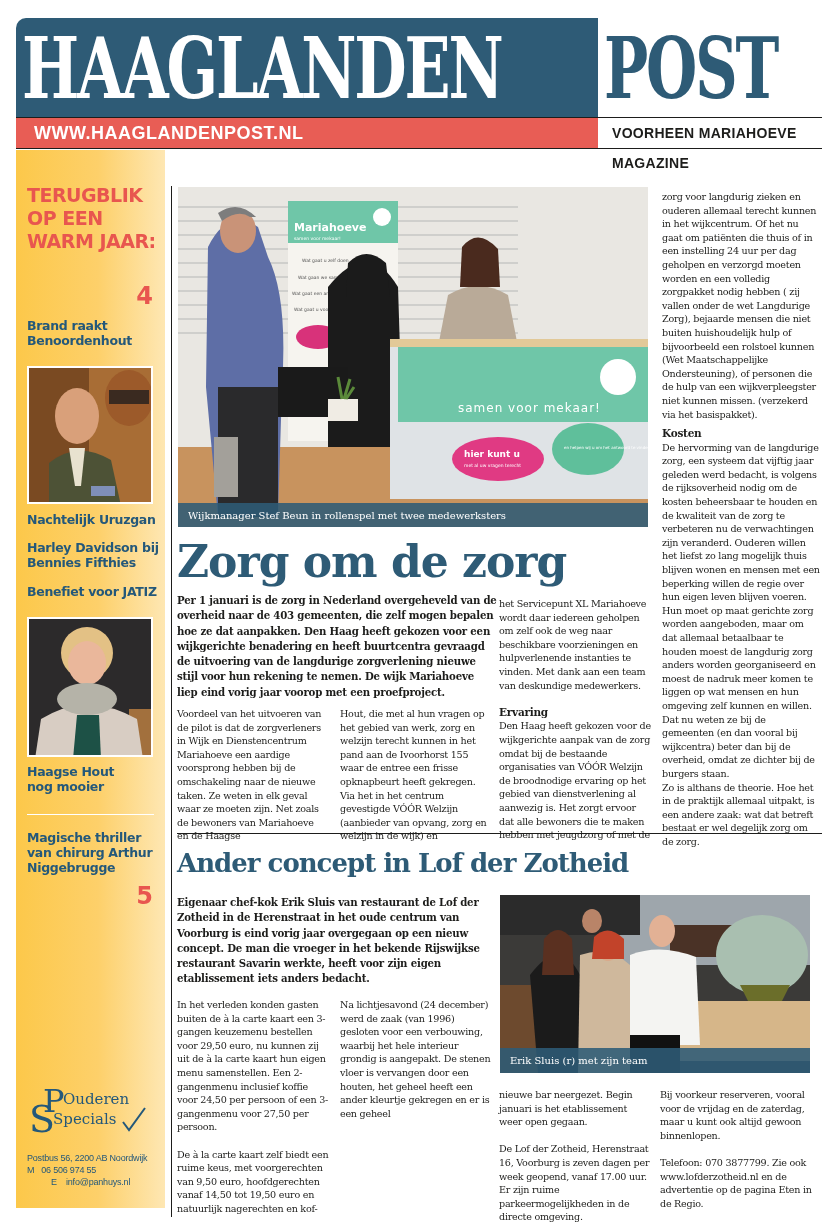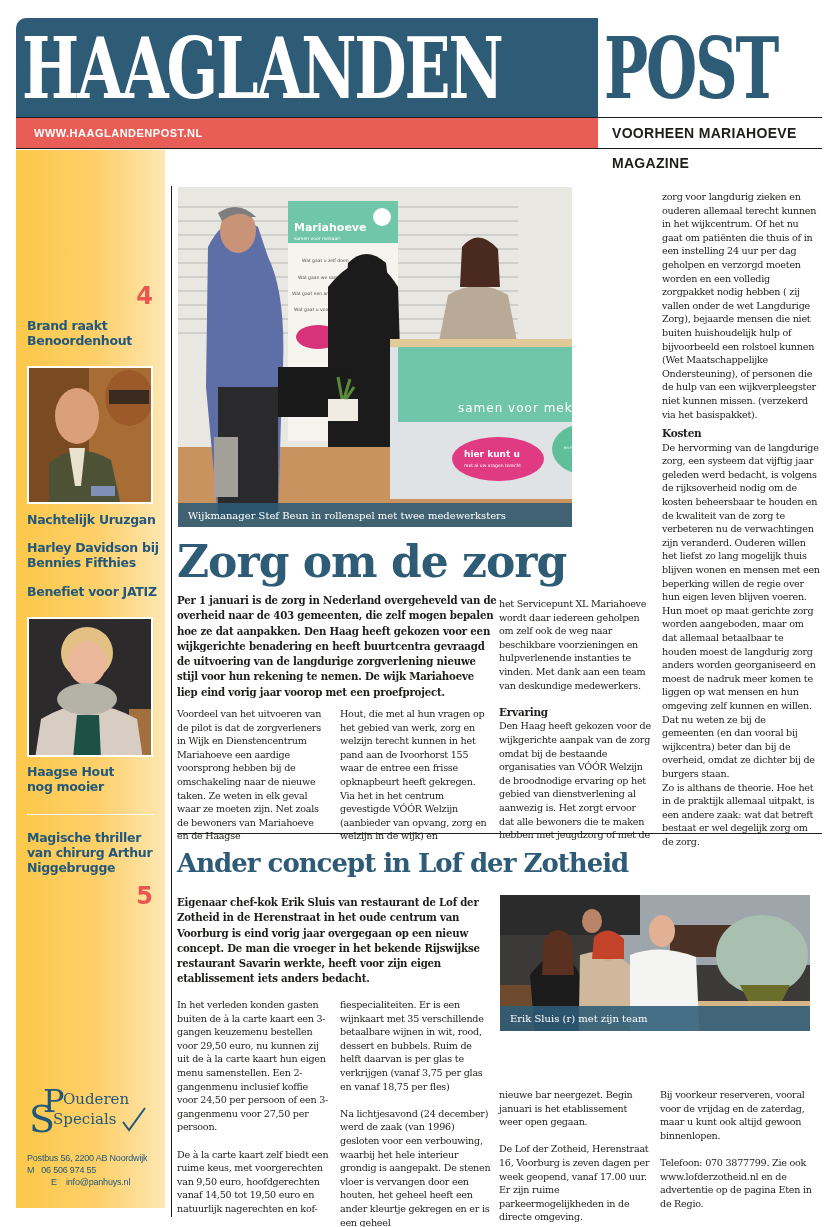--- a/index.html
+++ b/index.html
@@ -10,21 +10,21 @@
   .mast-blue { position: absolute; left: 16px; top: 18px; width: 582px; height: 100px; background: #2e5b76; border-top-left-radius: 10px; }
   .mast-title { position: absolute; left: 22px; top: 18px; height: 100px; display: flex; align-items: center;
     font-family: "DejaVu Serif", serif; font-weight: bold; font-size: 84px; letter-spacing: -3px; color: #ffffff;
     transform: scaleX(0.72); transform-origin: left center; white-space: nowrap; }
   .mast-post { position: absolute; left: 604px; top: 18px; height: 100px; display: flex; align-items: center;
     font-family: "DejaVu Serif", serif; font-weight: bold; font-size: 84px; letter-spacing: -3px; color: #2e5b76;
     transform: scaleX(0.70); transform-origin: left center; white-space: nowrap; }
   .mast-rule-top { position: absolute; left: 16px; top: 117px; width: 806px; height: 1px; background: #1d1d1b; }
   .mast-red { position: absolute; left: 16px; top: 118px; width: 582px; height: 30px; background: #e85d55; }
   .mast-url { position: absolute; left: 34px; top: 118px; height: 30px; line-height: 30px; color: #fff;
-    font-family: "Liberation Sans", sans-serif; font-weight: bold; font-size: 11px; letter-spacing: 0.5px; }
+    font-family: "Liberation Sans", sans-serif; font-weight: bold; font-size: 18px; letter-spacing: 0.5px; }
   .mast-issue { position: absolute; left: 380px; width: 208px; top: 118px; height: 30px; line-height: 30px; color: #fff; text-align: right;
     font-family: "Liberation Sans", sans-serif; font-weight: bold; font-size: 11px; margin-top: 41px; }
   .mast-formerly { position: absolute; left: 612px; top: 118px; height: 30px; line-height: 30px; color: #1d1d1b;
     font-family: "Liberation Sans", sans-serif; font-weight: bold; font-size: 14px; letter-spacing: 0.3px; }
   .mast-rule-bot { position: absolute; left: 16px; top: 148px; width: 806px; height: 1px; background: #1d1d1b; }
 
   
   .sidebar { position: absolute; left: 16px; top: 150px; width: 149px; height: 1058px;
     background: linear-gradient(90deg, #fcc84a 0%, #fdd06a 55%, #fee7b3 100%); }
   .sb-head { position: absolute; left: 11px; top: 34px; width: 130px; font-family: "DejaVu Sans", sans-serif; font-weight: bold;
@@ -60,20 +60,21 @@
 <div class="mast-title">HAAGLANDEN</div>
 <div class="mast-post">POST</div>
 <div class="mast-rule-top"></div>
 <div class="mast-red"></div>
 <div class="mast-url">WWW.HAAGLANDENPOST.NL</div>
 <div class="mast-issue">27e JAARGANG NR. 2 · 2 MAART 2015</div>
 <div class="mast-formerly">VOORHEEN MARIAHOEVE MAGAZINE</div>
 <div class="mast-rule-bot"></div>
 
 <div class="sidebar">
+  <div class="sb-head">TERUGBLIK OP EEN WARM JAAR:</div>
   <div class="sb-num" style="top:132px;">4</div>
 
   <div class="sb-link" style="top:168px; width:112px;">Brand raakt Benoordenhout</div>
 
   <div class="sb-photo" style="top:216px; height:138px;">
     <svg width="126" height="138" viewBox="0 0 126 138">
       <rect width="126" height="138" fill="#7a4a22"></rect>
       <rect x="60" width="66" height="138" fill="#a86d35"></rect>
       <ellipse cx="100" cy="30" rx="24" ry="28" fill="#9c5a2a"></ellipse>
       <rect x="80" y="22" width="40" height="14" fill="#3a2a20"></rect>
@@ -120,21 +121,21 @@
     <span>06 506 974 55</span>
   </div>
   <div class="sb-addr" style="top:1026px;margin-left:24px;">
     <span>E</span>&nbsp;&nbsp;&nbsp;
     <span>info@panhuys.nl</span>
   </div>
 </div>
 
 <div class="v-rule"></div>
 
-<div class="photo" style="left:178px; top:187px; width:394px; height:340px;">
+<div class="photo" style="left:178px; top:187px; width:470px; height:340px;">
   <svg width="470" height="340" viewBox="0 0 470 340">
     <rect width="470" height="340" fill="#e9e7e2"></rect>
     <g stroke="#cfcfcc" stroke-width="2">
       <line x1="0" y1="20" x2="340" y2="20"></line>
         <line x1="0" y1="34" x2="340" y2="34"></line>
       <line x1="0" y1="48" x2="340" y2="48"></line>
         <line x1="0" y1="62" x2="340" y2="62"></line>
       <line x1="0" y1="76" x2="340" y2="76"></line>
         <line x1="0" y1="90" x2="340" y2="90"></line>
       <line x1="0" y1="104" x2="340" y2="104"></line>
@@ -199,21 +200,21 @@
   <p>zorg voor langdurig zieken en ouderen allemaal terecht kunnen in het wijkcentrum. Of het nu gaat om patiënten die thuis of in een instelling 24 uur per dag geholpen en verzorgd moeten worden en een volledig zorgpakket nodig hebben ( zij vallen onder de wet Langdurige Zorg), bejaarde mensen die niet buiten huishoudelijk hulp of bijvoorbeeld een rolstoel kunnen (Wet Maatschappelijke Ondersteuning), of personen die de hulp van een wijkverpleegster niet kunnen missen. (verzekerd via het basispakket).</p>
   <p style="margin-top:6px;"><span class="sub">Kosten</span><span>De hervorming van de langdurige zorg, een systeem dat vijftig jaar geleden werd bedacht, is volgens de rijksoverheid nodig om de kosten beheersbaar te houden en de kwaliteit van de zorg te verbeteren nu de verwachtingen zijn veranderd. Ouderen willen het liefst zo lang mogelijk thuis blijven wonen en mensen met een beperking willen de regie over hun eigen leven blijven voeren. Hun moet op maat gerichte zorg worden aangeboden, maar om dat allemaal betaalbaar te houden moest de langdurig zorg anders worden georganiseerd en moest de nadruk meer komen te liggen op wat mensen en hun omgeving zelf kunnen en willen. Dat nu weten ze bij de gemeenten (en dan vooral bij wijkcentra) beter dan bij de overheid, omdat ze dichter bij de burgers staan.</span></p>
   <p style="margin-top:0;">Zo is althans de theorie. Hoe het in de praktijk allemaal uitpakt, is een andere zaak: wat dat betreft bestaat er wel degelijk zorg om de zorg.</p>
 </div>
 
 <div class="h-rule" style="left:177px; top:833px; width:645px;"></div>
 
 <div class="headline" style="left:177px; top:848px; font-size:26px;">Ander concept in Lof der Zotheid</div>
 <div class="lead" style="left:177px; top:895px; width:315px;">Eigenaar chef-kok Erik Sluis van restaurant de Lof der Zotheid in de Herenstraat in het oude centrum van Voorburg is eind vorig jaar overgegaan op een nieuw concept. De man die vroeger in het bekende Rijswijkse restaurant Savarin werkte, heeft voor zijn eigen etablissement iets anders bedacht.</div>
 
-<div class="photo" style="left:500px; top:895px; width:310px; height:136px;">
+<div class="photo" style="left:500px; top:895px; width:310px; height:178px;">
   <svg width="310" height="178" viewBox="0 0 310 178">
     <rect width="310" height="178" fill="#3b3a38"></rect>
     <rect x="110" width="200" height="70" fill="#9ea6ac"></rect>
     <rect x="0" y="0" width="140" height="40" fill="#2b2b2b"></rect>
     <rect x="170" y="30" width="70" height="32" fill="#4a3226"></rect>
     <rect x="0" y="90" width="60" height="88" fill="#6d4a2e"></rect>
     <rect x="180" y="106" width="130" height="60" fill="#d6b689"></rect>
     <ellipse cx="262" cy="60" rx="46" ry="40" fill="#a9bfb0"></ellipse>
     <path d="M240 90 L290 90 L282 106 L248 106 Z" fill="#6b6e2a"></path>
     <path d="M30 80 Q60 40 80 80 L80 178 L38 178 Z" fill="#1b1b1b"></path>
@@ -228,21 +229,20 @@
     <rect x="130" y="140" width="50" height="38" fill="#111"></rect>
   </svg>
   <div class="caption" style="height:25px;">Erik Sluis (r) met zijn team</div>
 </div>
 
 <div class="col" style="left:177px; top:998px; width:152px;">
   <p>In het verleden konden gasten buiten de à la carte kaart een 3-gangen keuzemenu bestellen voor 29,50 euro, nu kunnen zij uit de à la carte kaart hun eigen menu samenstellen. Een 2-gangenmenu inclusief koffie voor 24,50 per persoon of een 3-gangenmenu voor 27,50 per persoon.</p>
   <p>De à la carte kaart zelf biedt een ruime keus, met voorgerechten van 9,50 euro, hoofdgerechten vanaf 14,50 tot 19,50 euro en natuurlijk nagerechten en kof-</p>
 </div>
 <div class="col" style="left:340px; top:998px; width:152px;">
-  <p>fiespecialiteiten. Er is een wijnkaart met 35 verschillende betaalbare wijnen in wit, rood, dessert en bubbels. Ruim de helft daarvan is per glas te verkrijgen (vanaf 3,75 per glas en vanaf 18,75 per fles)</p>
   <p>Na lichtjesavond (24 december) werd de zaak (van 1996) gesloten voor een verbouwing, waarbij het hele interieur grondig is aangepakt. De stenen vloer is vervangen door een houten, het geheel heeft een ander kleurtje gekregen en er is een geheel</p>
 </div>
 <div class="col" style="left:499px; top:1088px; width:152px;">
   <p>nieuwe bar neergezet. Begin januari is het etablissement weer open gegaan.</p>
   <p>De Lof der Zotheid, Herenstraat 16, Voorburg is zeven dagen per week geopend, vanaf 17.00 uur. Er zijn ruime parkeermogelijkheden in de directe omgeving.</p>
 </div>
 <div class="col" style="left:660px; top:1088px; width:160px;">
   <p>Bij voorkeur reserveren, vooral voor de vrijdag en de zaterdag, maar u kunt ook altijd gewoon binnenlopen.</p>
   <p>Telefoon: 070 3877799. Zie ook www.lofderzotheid.nl en de advertentie op de pagina Eten in de Regio.</p>
 </div>

